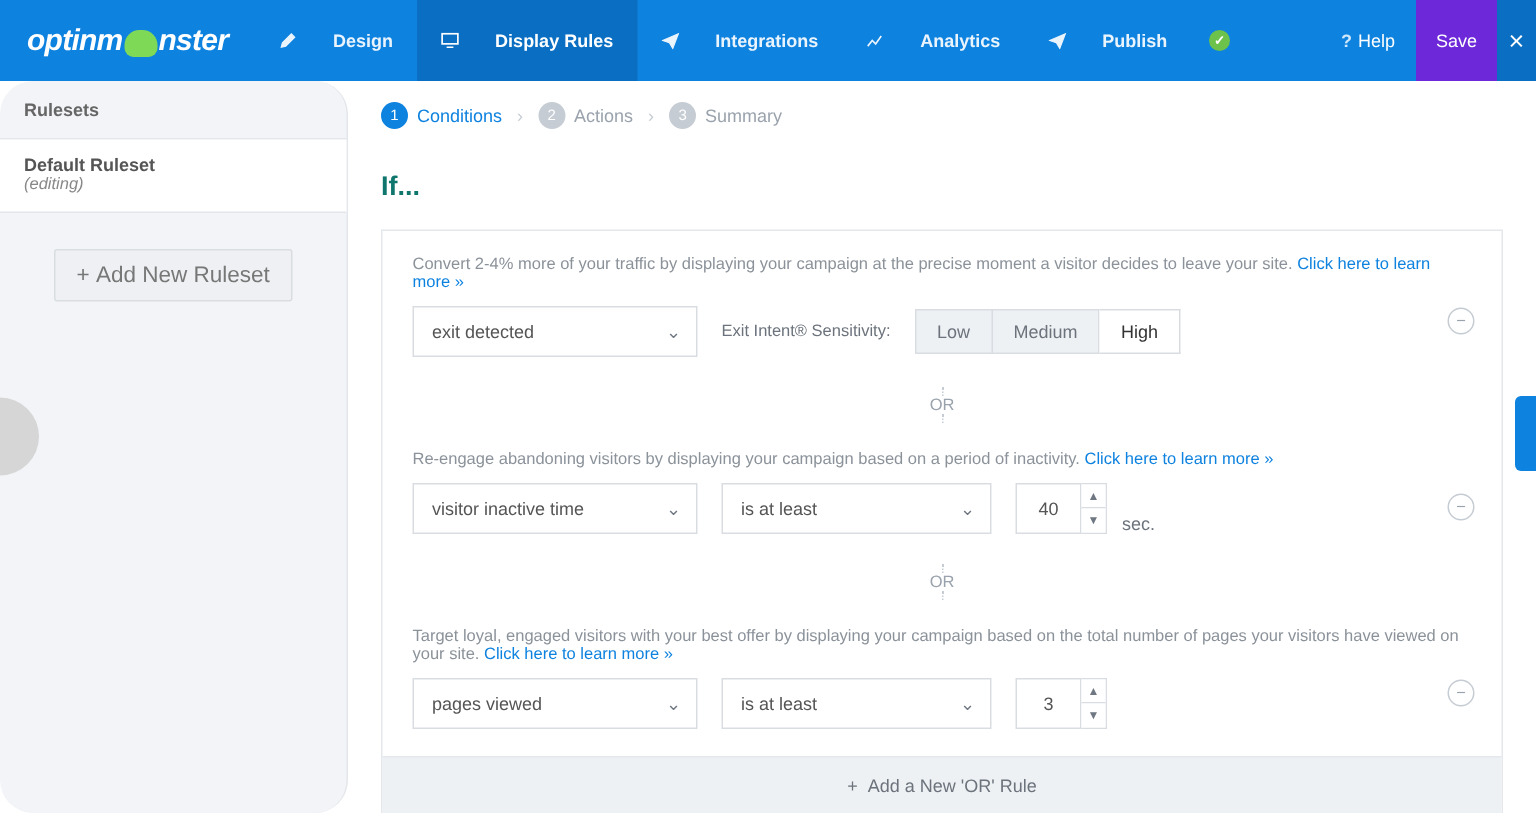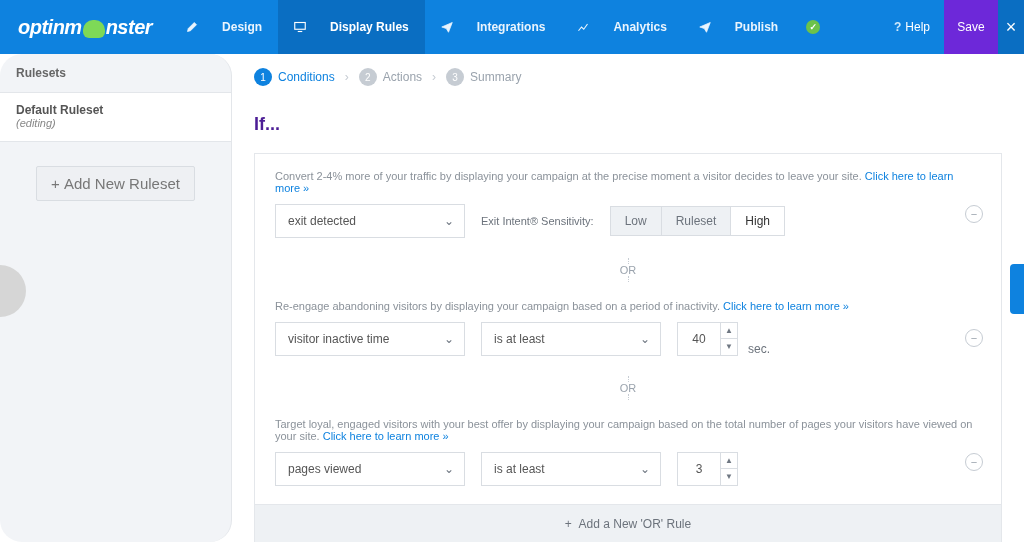--- a/index.html
+++ b/index.html
@@ -35,21 +35,21 @@
   
   .main { flex:1; overflow-y:auto; background:#fff; position:relative; }
   .steps { display:flex; align-items:center; gap:10px; padding: 14px 22px; font-size:12px; color:#9aa3ad; }
   .step { display:flex; align-items:center; gap:6px; }
   .step-num { width:18px; height:18px; border-radius:50%; background:#c6ccd3; color:#fff; display:inline-flex; align-items:center; justify-content:center; font-size:10px; }
   .step.active { color:#0e82df; }
   .step.active .step-num { background:#0e82df; }
   .step-sep { color:#c6ccd3; }
 
   .content { padding: 0 22px 40px; }
-  .if-title { font-size:18px; font-weight:700; color:#4c1d95; margin: 14px 0 18px; }
+  .if-title { font-size:18px; font-weight:700; color:#0f766e; margin: 14px 0 18px; }
   .rules-card { border:1px solid #e4e7eb; }
   .rule-block { padding: 16px 20px 18px; position:relative; }
   .rule-desc { color:#8b929a; font-size:11px; margin-bottom:10px; }
   .rule-desc a { color:#0e82df; text-decoration:none; }
   .rule-row { display:flex; align-items:center; gap:16px; }
   .select { position:relative; border:1px solid #d9dde2; background:#fff; height:34px; display:flex; align-items:center; padding:0 18px 0 12px; font-size:12px; color:#555; cursor:pointer; min-width:180px; }
   .select .caret { position:absolute; right:10px; color:#6f7782; }
   .sens-label { font-size:11px; color:#6c737c; }
   .seg { display:flex;align-items:center; }
   .seg button { border:1px solid #d9dde2; background:#eef1f4; color:#6c737c; height:30px; padding:0 14px; font-size:12px; cursor:pointer; }
@@ -181,21 +181,21 @@
             <span>Convert 2-4% more of your traffic by displaying your campaign at the precise moment a visitor decides to leave your site. </span><a href="#">Click here to learn more »</a>
           </div>
           <div class="rule-row">
             <div class="select" style="width:190px">
               <span>exit detected</span>
               <span class="caret">⌄</span>
             </div>
             <span class="sens-label">Exit Intent® Sensitivity:</span>
             <div class="seg">
               <button>Low</button>
-              <button>Ruleset</button>
+              <button>Medium</button>
               <button class="active">High</button>
             </div>
           </div>
           <div class="remove-circle">
               <span>−</span>
             </div>
         </div>
 
         <div class="or-sep">
           <span class="dot"></span>

